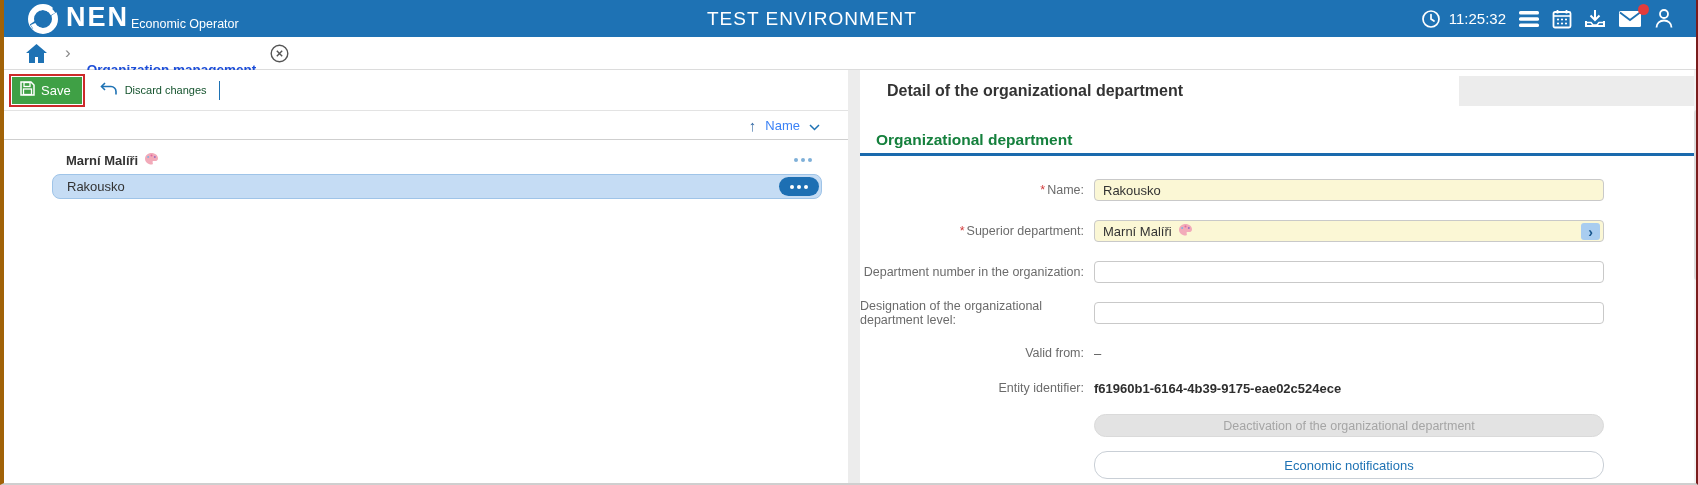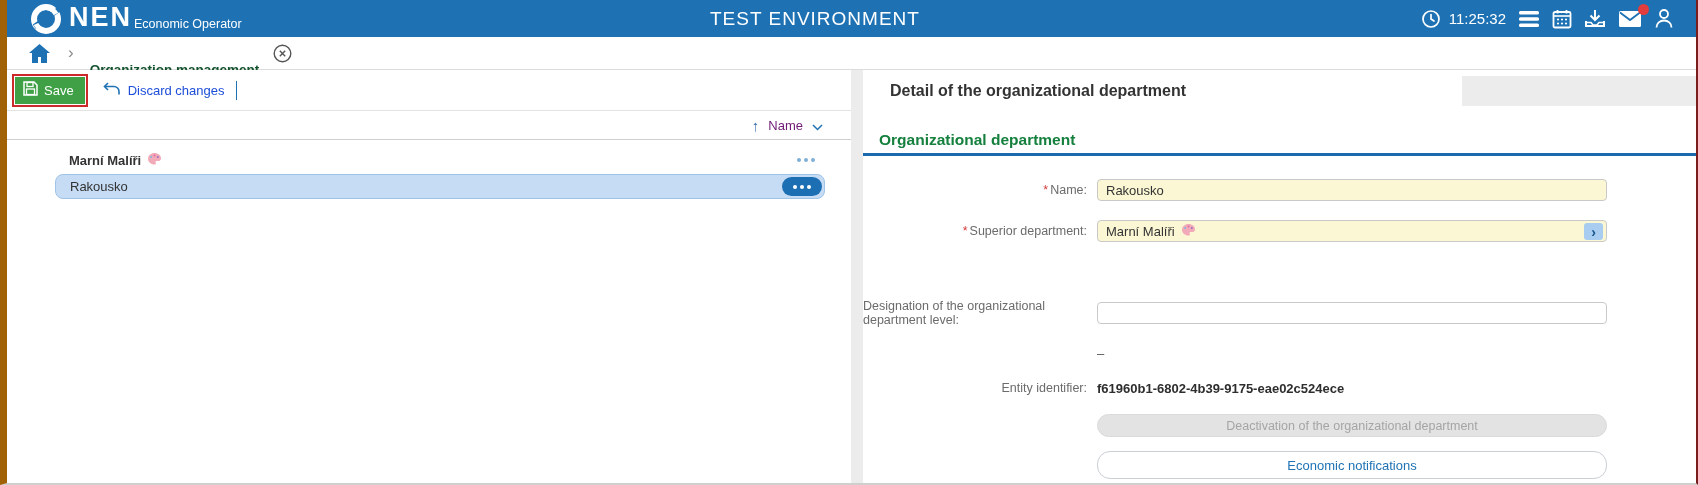--- a/index.html
+++ b/index.html
@@ -1,60 +1,60 @@
 <!DOCTYPE html>
 <html><head>
 <meta charset="utf-8">
 <style>
   html,body{margin:0;padding:0;background:#fff;}
   *{box-sizing:border-box;font-family:"Liberation Sans",sans-serif;}
   .screen{position:relative;width:1698px;height:485px;overflow:hidden;background:#fff;
-          border-left:7px solid #a16207;border-right:2px solid #7a1d1d;border-bottom:2px solid #cfcfcf;}
+          border-left:4px solid #a16207;border-right:2px solid #7a1d1d;border-bottom:2px solid #cfcfcf;}
 
   
   .topbar{position:absolute;left:0;top:0;width:100%;height:37px;background:#1e72b4;color:#fff;}
   .brand{position:absolute;left:22px;top:2px;display:flex;align-items:flex-start;}
   .brand-name{font-size:27px;font-weight:bold;letter-spacing:2px;line-height:30px;margin-left:6px;}
   .brand-sub{font-size:12.5px;margin-left:2px;margin-top:15px;}
   .env-title{position:absolute;left:703px;top:8px;font-size:19px;font-weight:normal;letter-spacing:1px;}
   .topbar-right{position:absolute;right:22px;top:0;height:37px;display:flex;align-items:center;gap:12px;}
   .time-group{display:flex;align-items:center;gap:8px;}
   .time-text{font-size:15px;}
   .tb-icon{display:flex;align-items:center;justify-content:center;cursor:pointer;position:relative;}
   .badge-dot{position:absolute;right:-7px;top:-6px;width:11px;height:11px;border-radius:50%;background:#e23c3c;}
 
   
   .breadcrumb{position:absolute;left:0;top:37px;width:100%;height:33px;background:#fff;
               border-bottom:1px solid #dcdcdc;display:flex;align-items:center;}
   .bc-home{margin-left:22px;display:flex;cursor:pointer;}
   .bc-sep{color:#8a8a8a;font-size:17px;margin:0 16px 0 18px;}
-  .bc-title{font-size:13.5px;font-weight:bold;color:#14532d;margin-top:32px;}
+  .bc-title{font-size:13.5px;font-weight:bold;color:#1d4ed8;margin-top:32px;}
   .bc-close{margin-left:14px;display:flex;cursor:pointer;}
 
   
   .left-panel{position:absolute;left:0;top:70px;width:844px;height:415px;background:#fff;}
   .gutter{position:absolute;left:844px;top:70px;width:12px;height:415px;background:#ececec;}
   .right-panel{position:absolute;left:856px;top:70px;width:834px;height:415px;background:#fff;}
   .vscroll{position:absolute;left:1690px;top:70px;width:6px;height:415px;background:#f2f2f2;}
   .vscroll-thumb{position:absolute;left:0;top:40px;width:6px;height:170px;background:#dcdcdc;border-radius:3px;}
 
   
   .toolbar{position:absolute;left:0;top:0;width:100%;height:41px;border-bottom:1px solid #e3e3e3;
            display:flex;align-items:center;}
   .save-btn{margin-left:8px;background:#3fa045;color:#fff;border:none;height:27px;padding:0 11px 0 8px;
             display:flex;align-items:center;gap:6px;font-size:13px;cursor:pointer;
             outline:2px solid #cc2a2a;outline-offset:1px;}
-  .discard{margin-left:18px;display:flex;align-items:center;gap:7px;color:#1d4ed8;font-size:13px;cursor:pointer;}
+  .discard{margin-left:18px;display:flex;align-items:center;gap:7px;color:#14532d;font-size:11px;cursor:pointer;}
   .tb-sep{width:1px;height:19px;background:#1e72b4;margin-left:12px;}
 
   
   .list-header{position:absolute;left:0;top:42px;width:100%;height:28px;border-bottom:1px solid #cfcfcf;
                display:flex;align-items:center;justify-content:flex-end;padding-right:28px;gap:9px;}
   .sort-arrow{color:#3a6ea8;font-size:15px;cursor:pointer;}
-  .sort-label{color:#701a75;font-size:13px;cursor:pointer;}
+  .sort-label{color:#3b82f6;font-size:13px;cursor:pointer;}
   .rows{position:absolute;left:0;top:76px;width:100%;}
   .lrow{position:relative;height:24px;display:flex;align-items:center;margin:2px 26px 2px 48px;
         padding:0 14px;font-size:13px;color:#333;cursor:pointer;border-radius:8px;}
   .lrow.selected{background:#c5dcf4;border:1px solid #9fc4e8;height:25px;}
   .lrow .rname{display:flex;align-items:center;gap:6px;}
   .row-dots{position:absolute;right:10px;display:flex;gap:3px;cursor:pointer;}
   .row-dots i{width:4px;height:4px;border-radius:50%;background:#7fb0d8;}
   .dots-pill{position:absolute;right:2px;top:2px;width:40px;height:19px;background:#1d6fb3;border-radius:10px;
              display:flex;align-items:center;justify-content:center;gap:3px;cursor:pointer;}
   .dots-pill i{width:4px;height:4px;border-radius:50%;background:#fff;}
@@ -287,41 +287,54 @@
                   <circle cx="7.5" cy="3.4" r="1" fill="#e06a9f"></circle>
                   <circle cx="10.8" cy="5" r="1" fill="#9a6fc0"></circle>
                 </svg>
             </span>
           </span>
           <span class="picker-btn">›</span>
         </div>
       </div>
     </div>
 
-
-    <div class="frow" style="top:232px;">
-      <div class="flabel">
-        <span>Designation of the organizational department level:</span>
+    <div class="frow" style="top:191px;">
+      <div class="flabel">
+        <span>Department number in the organization:</span>
       </div>
       <div class="fctrl">
         <div class="finput">
           <span class="val"></span>
         </div>
       </div>
     </div>
 
+    <div class="frow" style="top:232px;">
+      <div class="flabel">
+        <span>Designation of the organizational department level:</span>
+      </div>
+      <div class="fctrl">
+        <div class="finput">
+          <span class="val"></span>
+        </div>
+      </div>
+    </div>
+
     <div class="frow" style="top:272px;">
+      <div class="flabel">
+        <span>Valid from:</span>
+      </div>
       <div class="ftext">–</div>
     </div>
 
     <div class="frow" style="top:307px;padding-left:8px;">
       <div class="flabel">
         <span>Entity identifier:</span>
       </div>
-      <div class="ftext strong">f61960b1-6802-4b39-9175-eae02c524ece</div>
+      <div class="ftext strong">f61960b1-6164-4b39-9175-eae02c524ece</div>
     </div>
 
     <div class="form-btn disabled" style="top:344px;">Deactivation of the organizational department</div>
     <div class="form-btn link" style="top:381px;">Economic notifications</div>
 
   </section>
 
   <div class="vscroll">
     <span class="vscroll-thumb"></span>
   </div>

